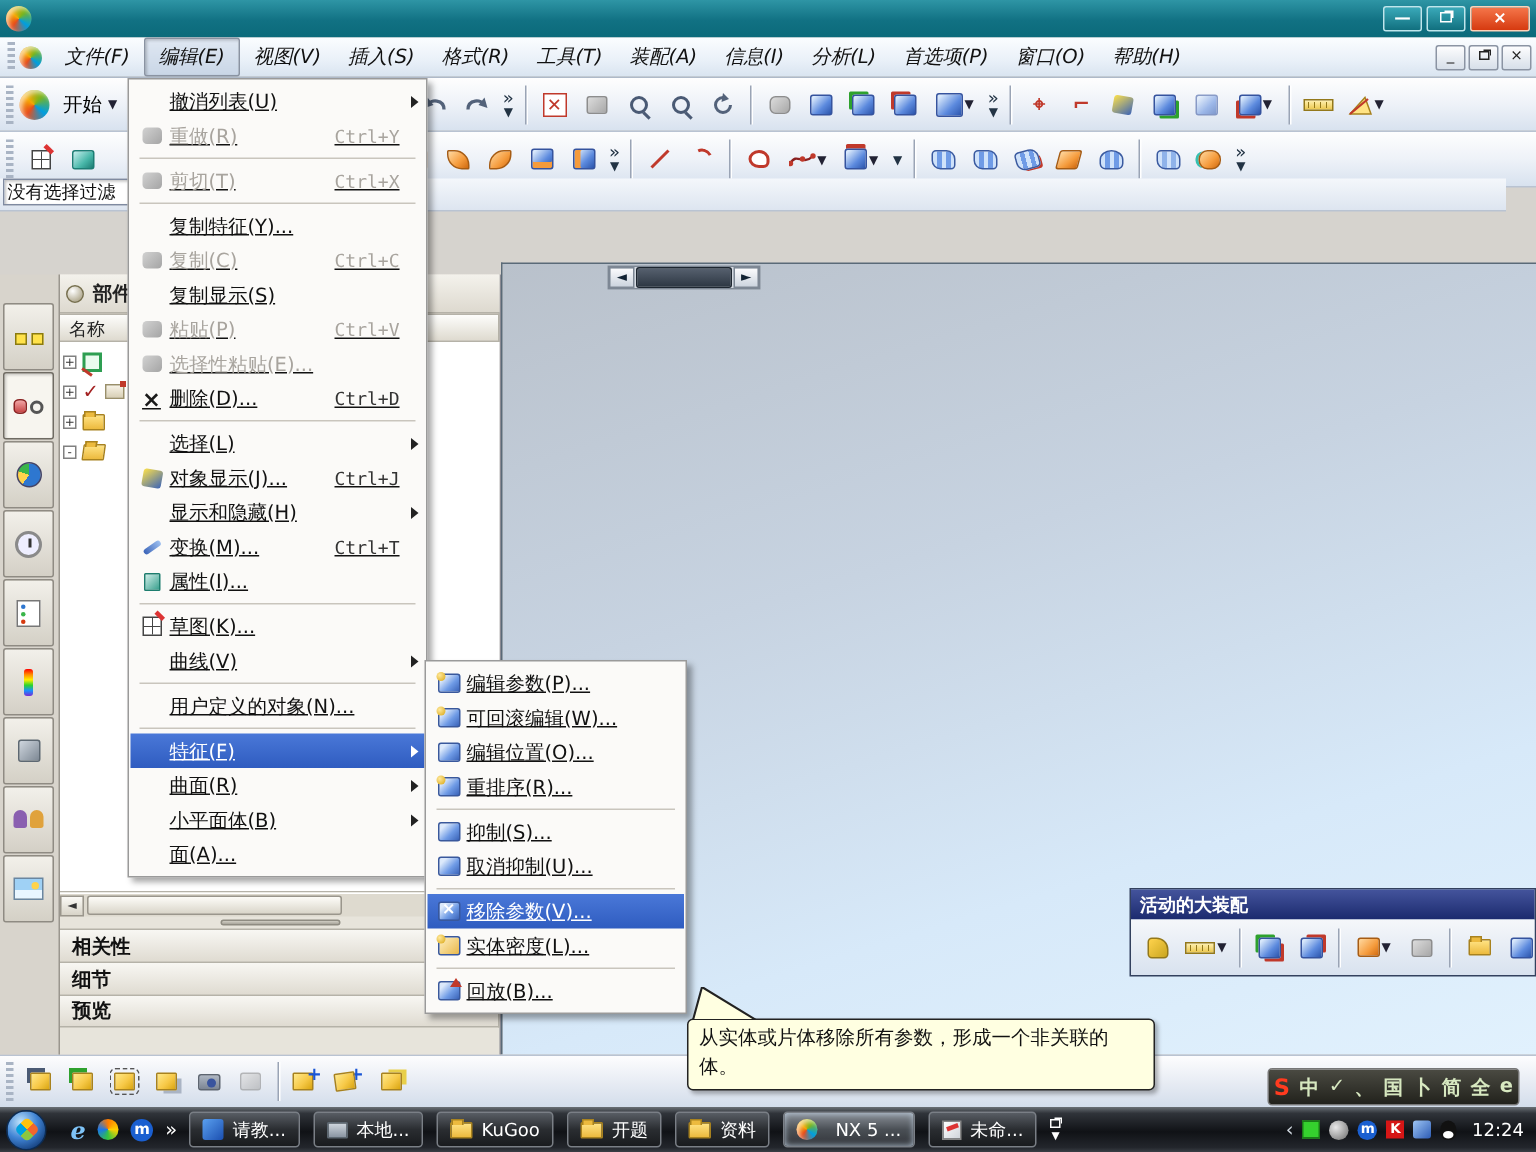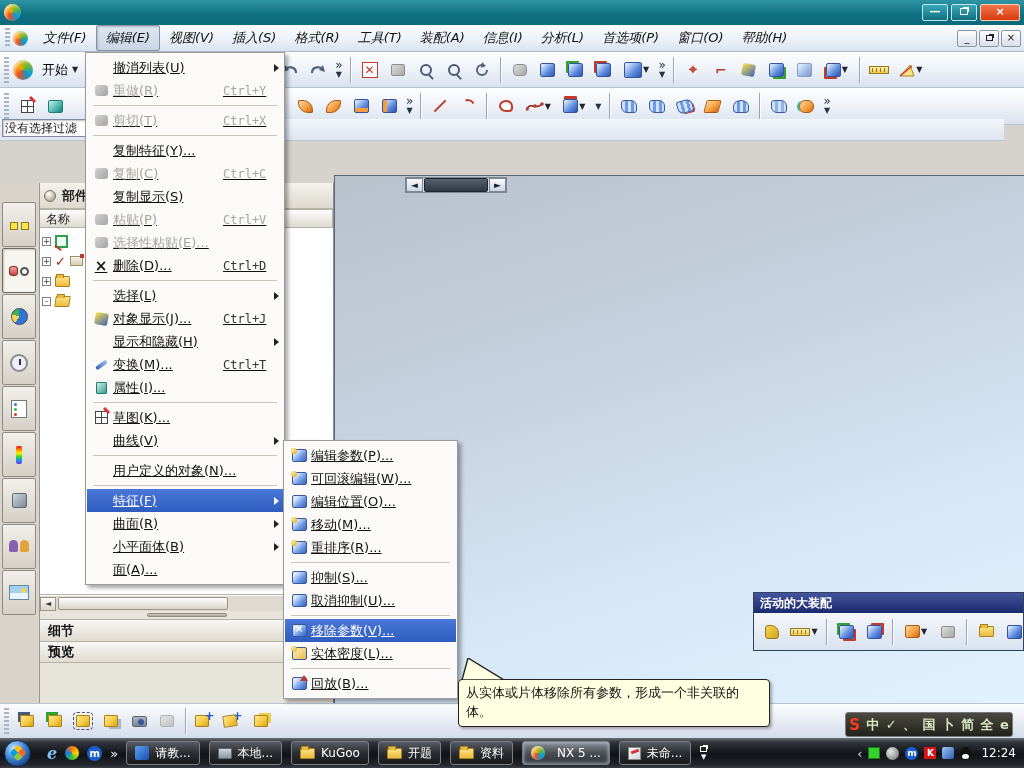--- a/index.html
+++ b/index.html
@@ -513,20 +513,21 @@
       <span class="fold" style="transform:skewX(-8deg);"></span>
     </div>
   </div>
   <div class="hscroll">
     <div class="sbtn">◄</div>
     <div class="sthumb"></div>
   </div>
   <div class="splitter">
       <div class="splitgrip"></div>
     </div>
+  <div class="navsect">相关性</div>
   <div class="navsect">细节</div>
   <div class="navsect">预览</div>
 </div>
 
 <div class="asmpanel">
   <div class="asm-title">活动的大装配</div>
   <div class="asm-body">
     <div class="tbi">
         <i class="wrench-ic"></i>
       </div>
@@ -764,26 +765,20 @@
   <div class="mrow">
     <span class="mic">
         <i class="sic"></i>
       </span>
     <span class="mlabel">编辑位置(O)...</span>
   </div>
   <div class="mrow">
     <span class="mic">
         <i class="sic gold"></i>
       </span>
-    <span class="mlabel">移动(M)...</span>
-  </div>
-  <div class="mrow">
-    <span class="mic">
-        <i class="sic gold"></i>
-      </span>
     <span class="mlabel">重排序(R)...</span>
   </div>
   <div class="msep"></div>
   <div class="mrow">
     <span class="mic">
         <i class="sic"></i>
       </span>
     <span class="mlabel">抑制(S)...</span>
   </div>
   <div class="mrow">

